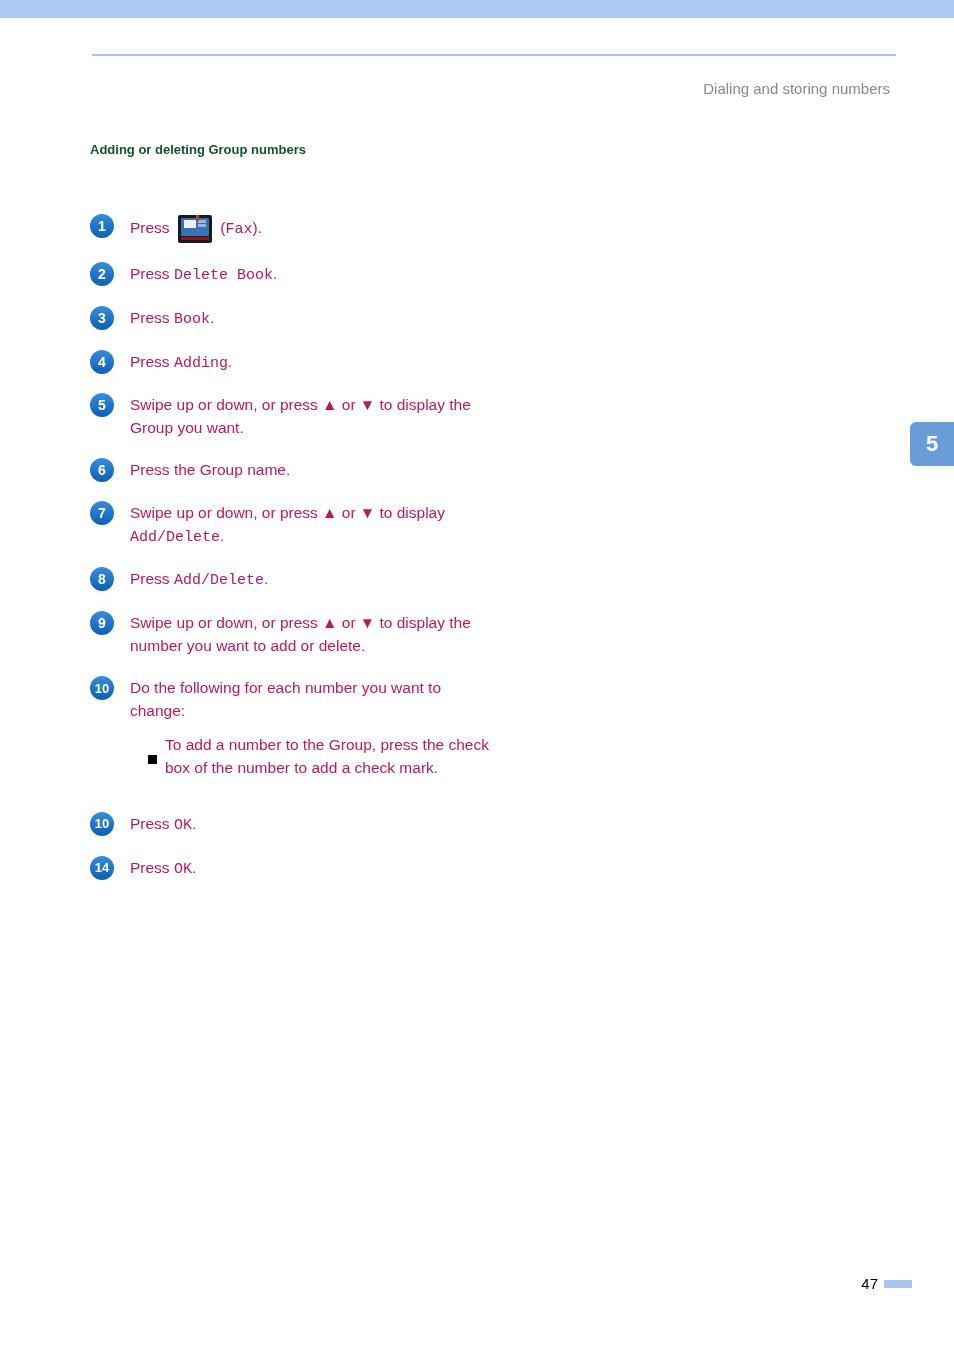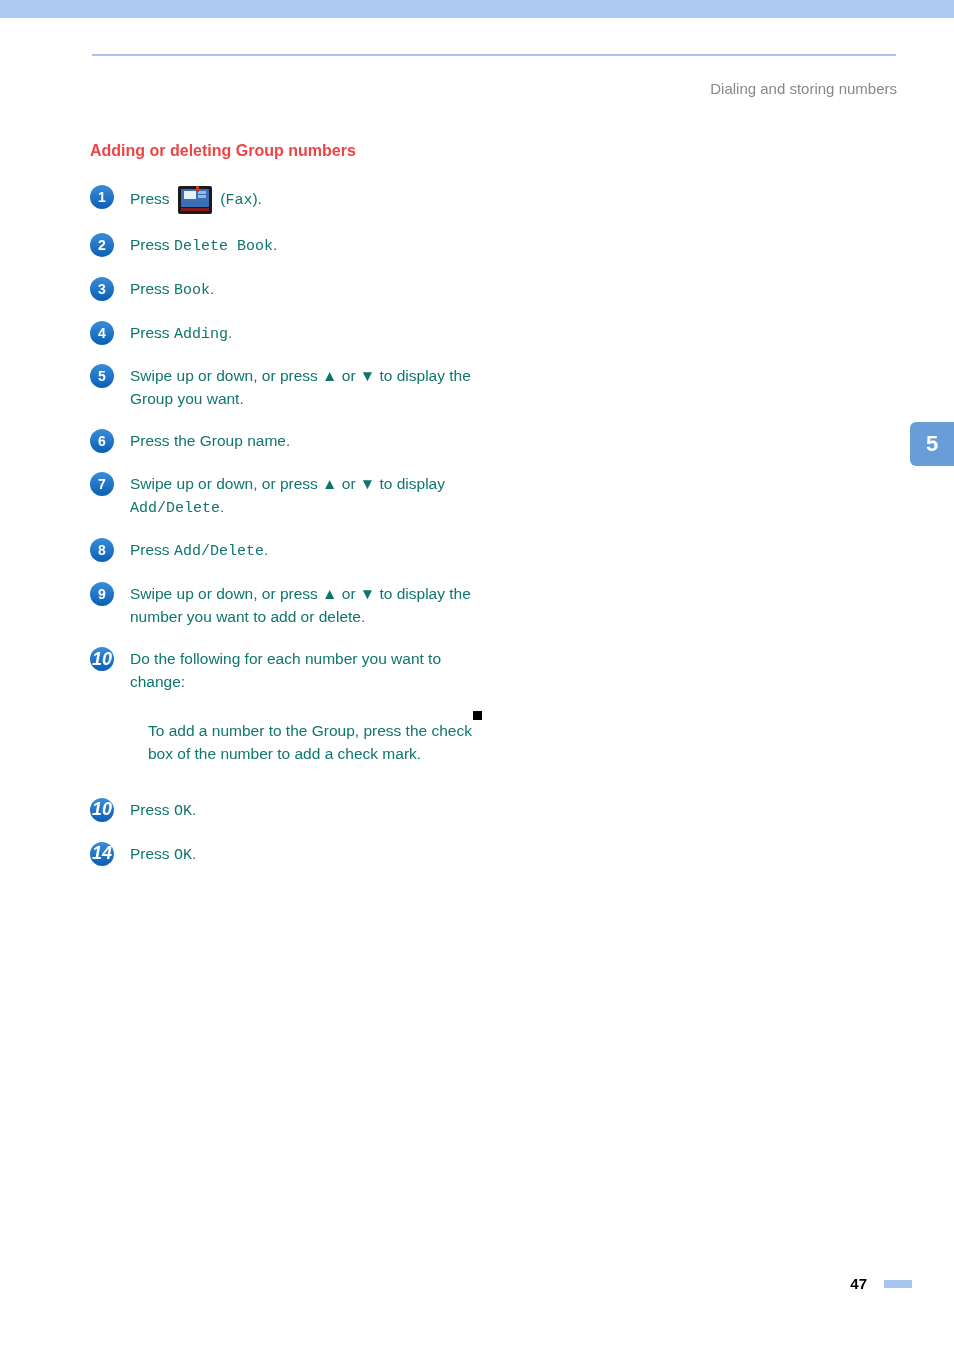--- a/index.html
+++ b/index.html
@@ -23,35 +23,35 @@
       position: absolute;
       top: 54px;
       left: 92px;
       right: 58px;
       height: 2px;
       background: #a6c6f0;
     }
     .header-text {
       position: absolute;
       top: 80px;
-      right: 57px;
+      right: 64px;
       color: #888;
       font-size: 15px;
     }
     .content {
       position: absolute;
       top: 142px;
       left: 90px;
       width: 400px;
     }
     .section-title {
-      font-size: 16px;
+      font-size: 13px;
       font-weight: bold;
-      color: #ef4444;
-      margin-bottom: 24px;
+      color: #14532d;
+      margin-bottom: 56px;
     }
     .step {
       display: flex;
       align-items: flex-start;
       margin-bottom: 18px;
     }
     .step-num {
       flex-shrink: 0;
       width: 24px;
       height: 24px;
@@ -60,26 +60,25 @@
       color: #fff;
       font-weight: bold;
       font-size: 14px;
       display: flex;
       align-items: center;
       justify-content: center;
       margin-right: 16px;
       margin-top: 1px;
     }
     .step-num.wide {
-      font-size: 18px;
-      font-style: italic;
+      font-size: 13px;
     }
     .step-body {
       font-size: 15.5px;
-      color: #0f766e;
+      color: #be185d;
       line-height: 1.45;
       padding-top: 2px;
     }
     .mono {
       font-family: "Courier New", Courier, monospace;
       font-size: 15px;
     }
     .fax-icon {
       display: inline-block;
       width: 34px;
@@ -93,23 +92,22 @@
       height: 26px;
       vertical-align: middle;
       margin: 0 2px;
     }
     .sub-list {
       padding-left: 18px;
       padding-top: 12px;
     }
     .sub-item {
       display: flex;
-      align-items: flex-end;
+      align-items: center;
       margin-bottom: 14px;
-      flex-direction: column;
     }
     .bullet-box {
       width: 9px;
       height: 9px;
       background: #000;
       margin-right: 8px;
       margin-top: 6px;
       flex-shrink: 0;
     }
     .side-tab {
@@ -123,23 +121,23 @@
       color: #fff;
       font-size: 22px;
       font-weight: bold;
       display: flex;
       align-items: center;
       justify-content: center;
     }
     .page-num {
       position: absolute;
       bottom: 56px;
-      right: 87px;
+      right: 76px;
       font-size: 15px;
-      font-weight: bold;
+      font-weight: normal;
     }
     .page-deco {
       position: absolute;
       bottom: 60px;
       right: 42px;
       width: 28px;
       height: 8px;
       background: #a6c6f0;
     }
   </style>

